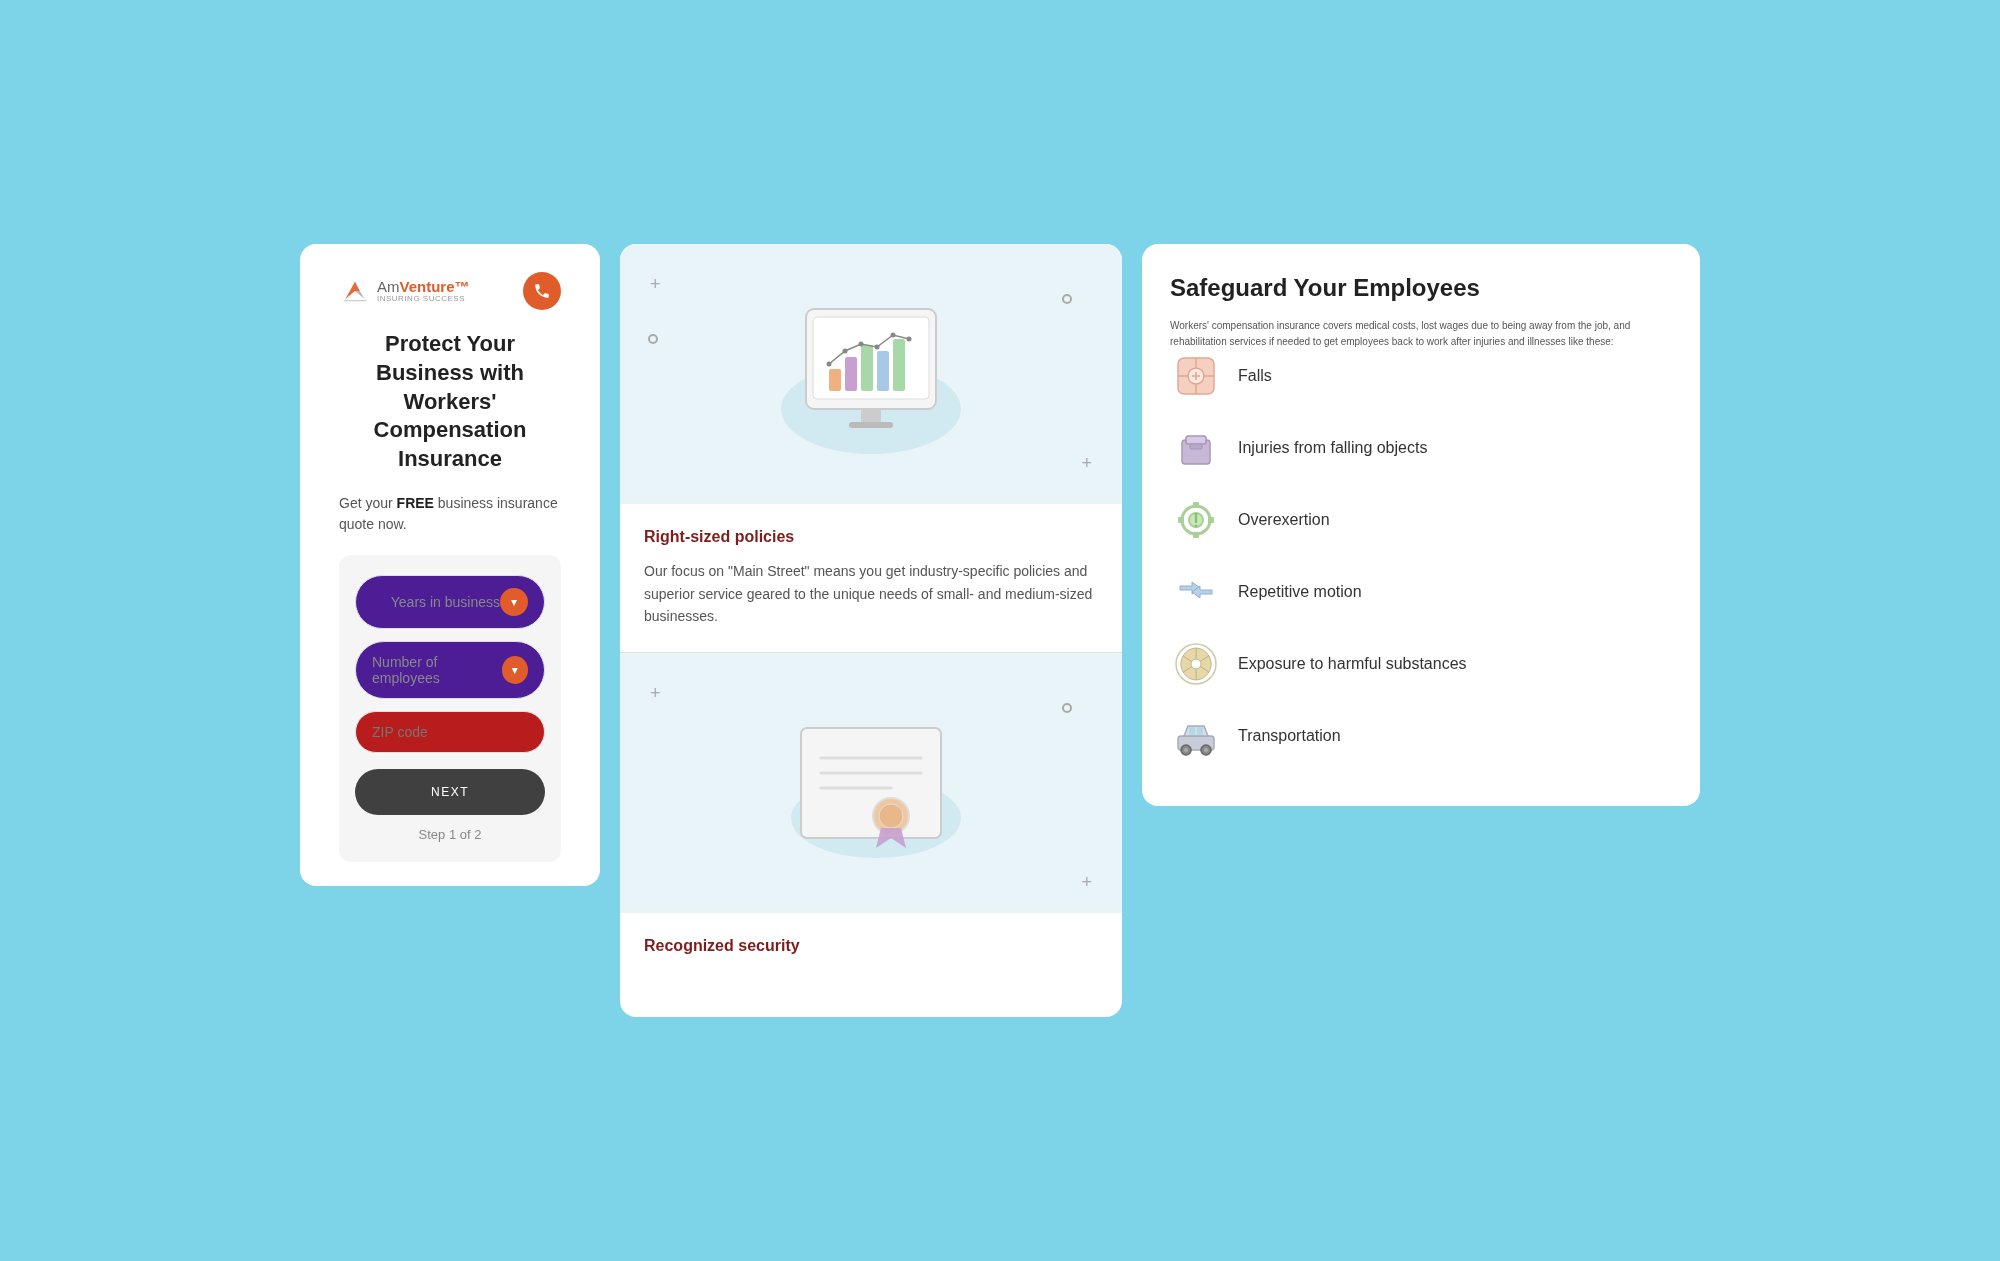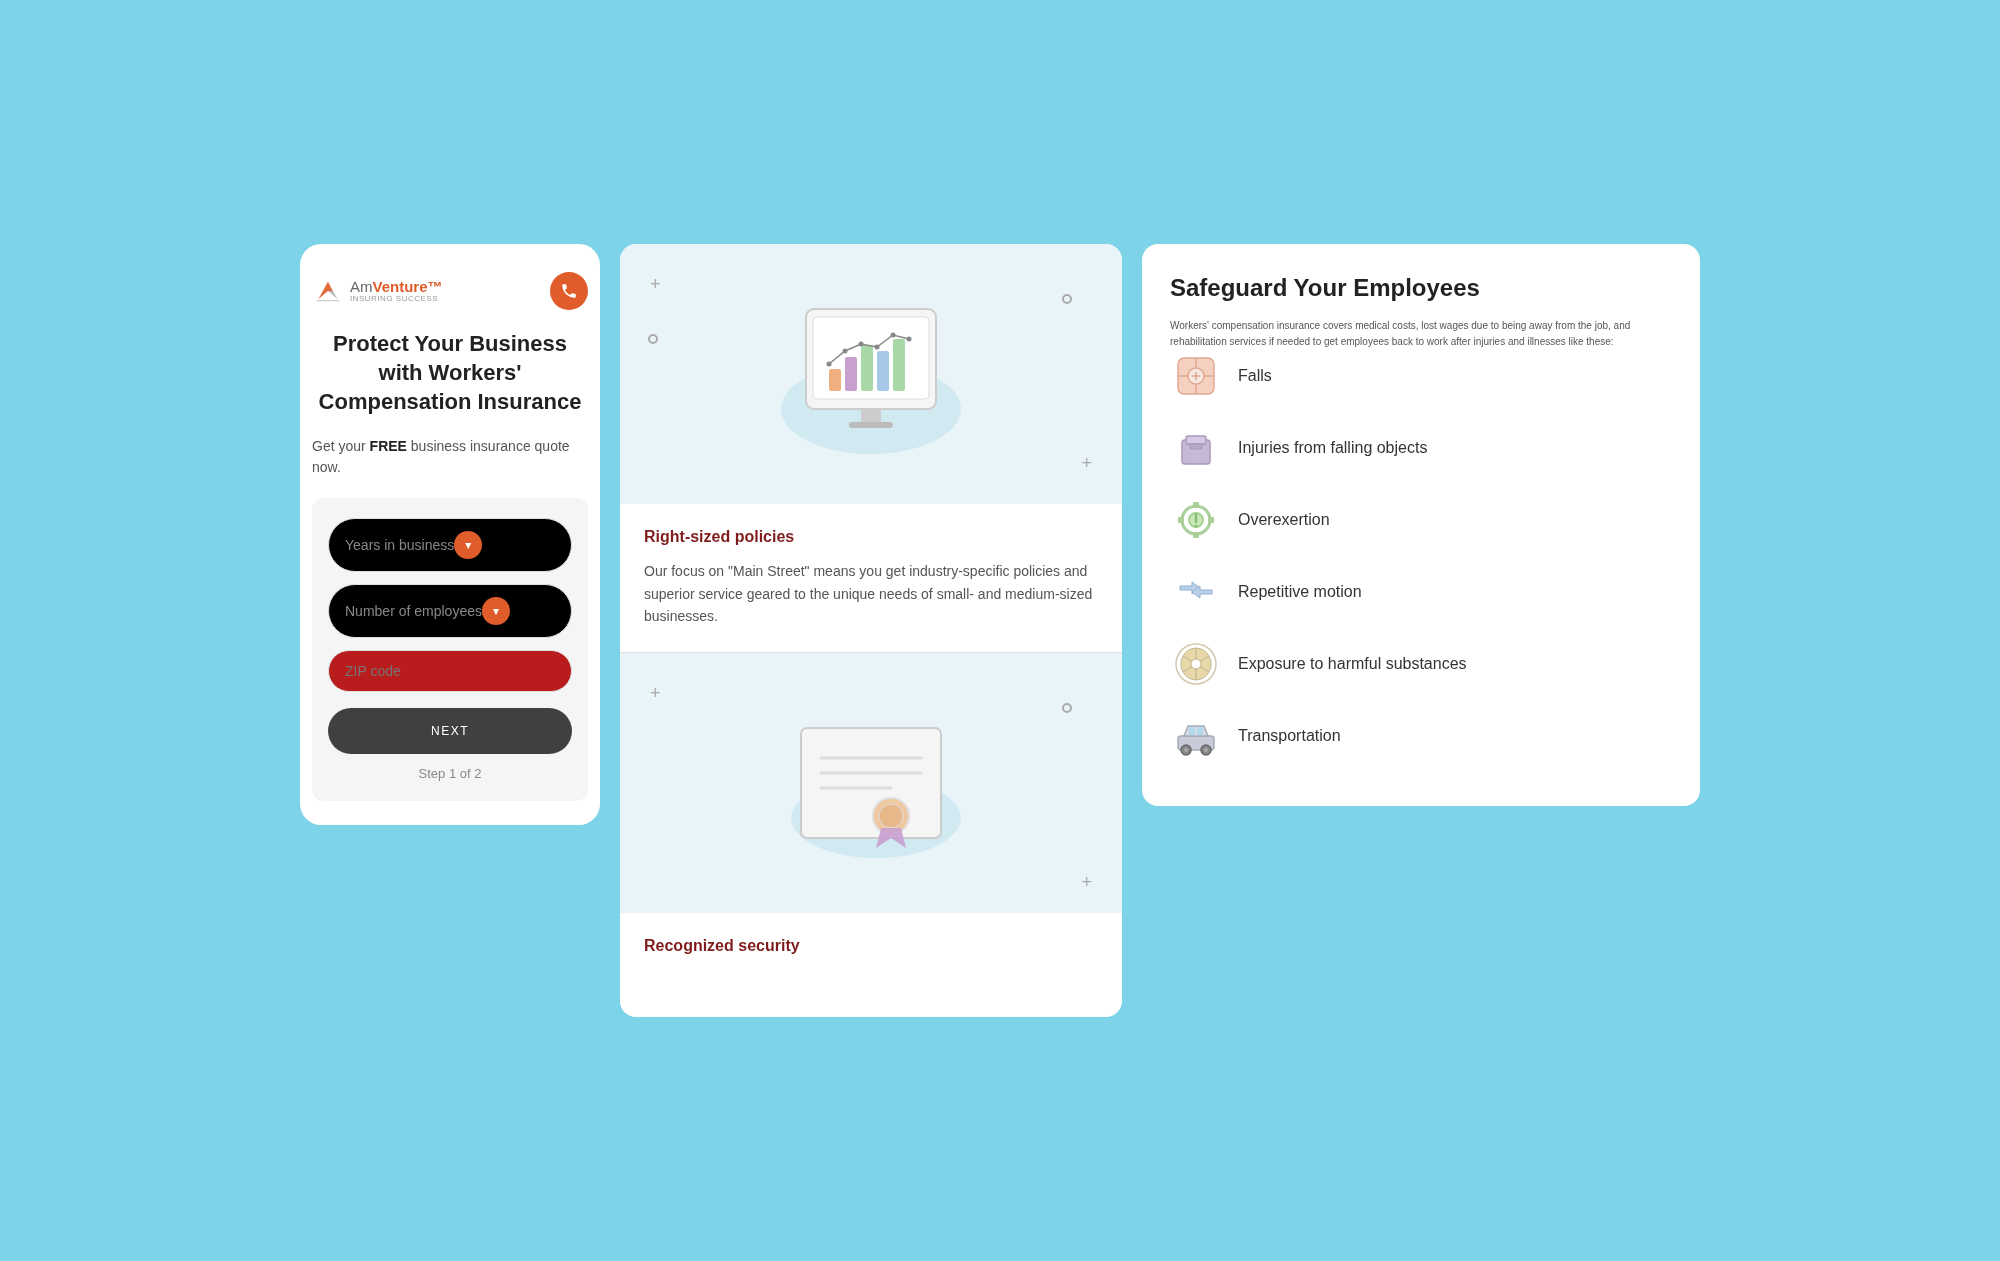--- a/index.html
+++ b/index.html
@@ -20,22 +20,21 @@
       align-items: flex-start;
     }
     
     .card {
       background: #fff;
       border-radius: 16px;
       overflow: hidden;
     }
     .card-1 {
       flex: 0 0 300px;
-      padding: 28px 12px 24px;
-      border-radius: 21px;
+      padding: 28px 39px 24px;
     }
     .card-2 {
       flex: 1;
       padding: 0 0 24px;
     }
     .card-3 {
       flex: 1;
       padding: 28px 28px 24px;
     }
 
@@ -105,26 +104,26 @@
     .quote-text strong {
       color: #222;
     }
     .form-section {
       background: #f5f5f5;
       border-radius: 12px;
       padding: 20px 16px;
       margin-bottom: 0;
     }
     .dropdown-field {
-      background: #000000;
+      background: #4c1d95;
       border-radius: 30px;
       padding: 12px 16px;
       display: flex;
       align-items: center;
-      justify-content: flex-start;
+      justify-content: flex-end;
       margin-bottom: 12px;
       cursor: pointer;
       border: 1.5px solid #e0e0e0;
     }
     .dropdown-label {
       font-size: 14px;
       color: #888;
     }
     .dropdown-arrow {
       width: 28px;

